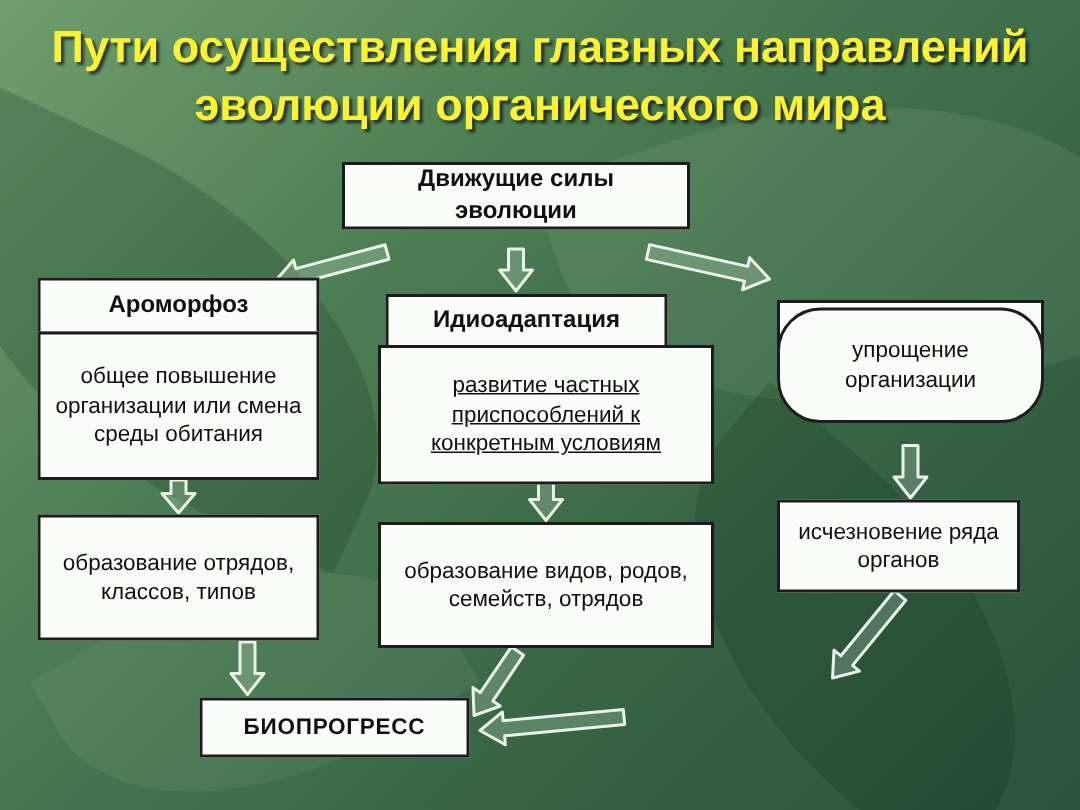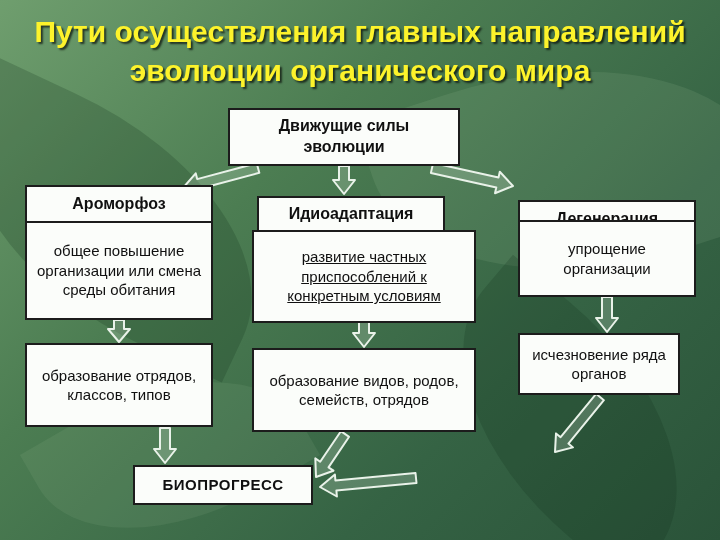--- a/index.html
+++ b/index.html
@@ -32,27 +32,27 @@
     background:#fbfdfa;
     border:2px solid #1c1c1c;
     color:#101010;
     display:flex;align-items:center;justify-content:center;
     text-align:center;
     font-size:15px;line-height:1.3;
     padding:4px 8px;
   }
   .box.head{font-weight:bold;font-size:16px;}
   .box.result{font-weight:bold;font-size:15px;letter-spacing:0.5px;}
-  #b-root{left:228px;top:108px;width:232px;height:58px;font-weight:bold;font-size:16px;padding:0 34px;}
+  #b-root{left:228px;top:108px;width:232px;height:45px;font-weight:bold;font-size:16px;padding:0 34px;}
   #b-c1-head{left:25px;top:185px;width:188px;height:38px;}
   #b-c1-desc{left:25px;top:221px;width:188px;height:99px;}
   #b-c2-head{left:257px;top:196px;width:188px;height:36px;}
   #b-c2-desc{left:252px;top:230px;width:224px;height:93px;text-decoration:underline;}
   #b-c3-head{left:518px;top:200px;width:178px;height:38px;}
-  #b-c3-desc{left:518px;top:220px;width:178px;height:77px;}
+  #b-c3-desc{left:518px;top:205px;width:178px;height:77px;border-radius:29px;}
   #b-c1-out{left:25px;top:343px;width:188px;height:84px;}
   #b-c2-out{left:252px;top:348px;width:224px;height:84px;}
   #b-c3-out{left:518px;top:333px;width:162px;height:62px;}
   #b-res1{left:133px;top:465px;width:180px;height:40px;}
   #b-res2{left:418px;top:455px;width:165px;height:38px;}
   svg.arrows{position:absolute;left:0;top:0;width:720px;height:540px;pointer-events:none;}
   svg.arrows polygon{
     fill:rgba(225,240,222,0.22);
     stroke:#e9f2e9;
     stroke-width:2;

